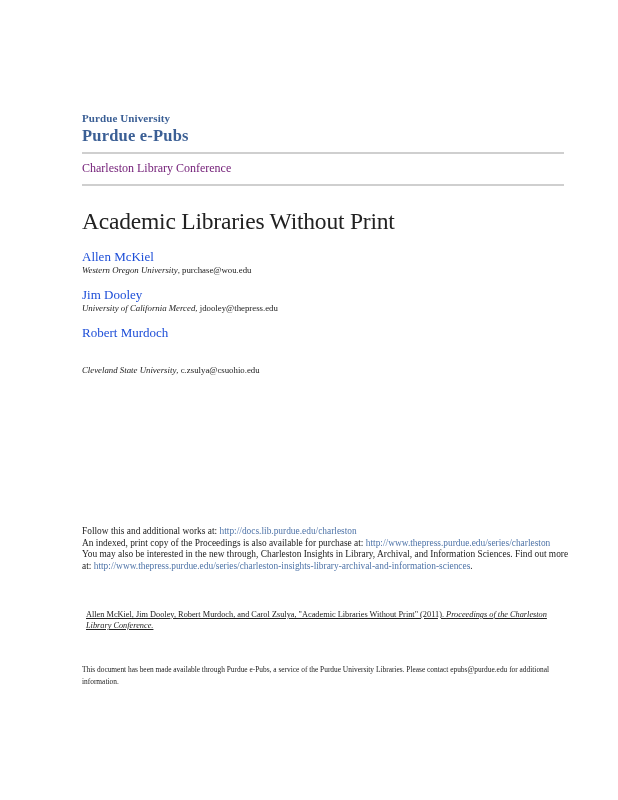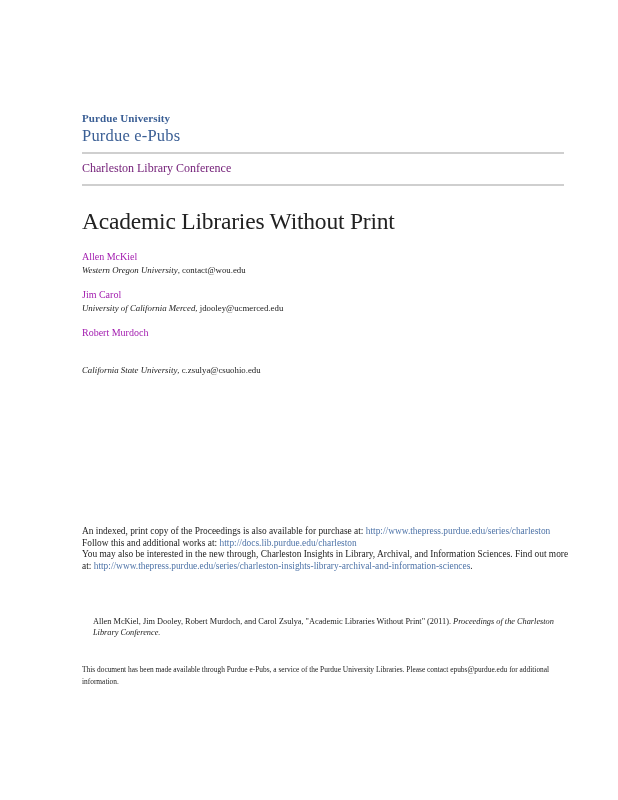--- a/index.html
+++ b/index.html
@@ -25,21 +25,21 @@
     .inst {
       top: 112px;
       font-size: 11px;
       font-weight: bold;
       color: #3b5f95;
       letter-spacing: 0.1px;
     }
     .repo {
       top: 126px;
       font-size: 16.5px;
-      font-weight: normal;
+      font-weight: bold;
       color: #3b5f95;
       letter-spacing: 0.2px;
     }
     .rule {
       height: 1.5px;
       background: #cfcfcf;
       width: 482px;
     }
     .rule1 { top: 152px; }
     .rule2 { top: 184px; }
@@ -50,22 +50,22 @@
     }
     .title {
       top: 208px;
       font-size: 23.5px;
       color: #222;
       letter-spacing: -0.2px;
       white-space: nowrap;
     }
     .author { left: 0; }
     .author .name {
-      font-size: 10px;
-      color: #a21caf;
+      font-size: 13px;
+      color: #1d4ed8;
       line-height: 15px;
       display: block;
     }
     .author .aff {
       font-size: 8.8px;
       color: #222;
       line-height: 13px;
       display: block;
       white-space: nowrap;
     }
@@ -83,21 +83,21 @@
       color: #222;
     }
     .follow p { margin: 0; }
     .cite {
       top: 605px;
       width: 490px;
       font-size: 8.3px;
       line-height: 11px;
       color: #222;
     }
-    .cite p { margin: 11px; }
+    .cite p { margin: 4px; text-decoration: underline; }
     .notice {
       top: 664px;
       width: 490px;
       font-size: 7.4px;
       line-height: 12px;
       color: #222;
     }
     .notice p { margin: 0; }
   </style>
 </head>
@@ -109,39 +109,39 @@
   <div class="abs repo">Purdue e-Pubs</div>
 
   <div class="abs rule rule1"></div>
   <div class="abs series">Charleston Library Conference</div>
   <div class="abs rule rule2"></div>
 
   <div class="abs title">Academic Libraries Without Print</div>
 
   <div class="abs author a1">
     <span class="name">Allen McKiel</span>
-    <span class="aff"><i>Western Oregon University</i>, <span>contact@wou.edu</span></span>
+    <span class="aff"><i>Western Oregon University</i>, <span>purchase@wou.edu</span></span>
   </div>
 
   <div class="abs author a2">
-    <span class="name">Jim Carol</span>
-    <span class="aff"><i>University of California Merced</i>, <span>jdooley@ucmerced.edu</span></span>
+    <span class="name">Jim Dooley</span>
+    <span class="aff"><i>University of California Merced</i>, <span>jdooley@thepress.edu</span></span>
   </div>
 
   <div class="abs author a3">
     <span class="name">Robert Murdoch</span>
   </div>
 
   <div class="abs author a4">
-    <span class="aff"><i>California State University</i>, <span>c.zsulya@csuohio.edu</span></span>
+    <span class="aff"><i>Cleveland State University</i>, <span>c.zsulya@csuohio.edu</span></span>
   </div>
 
   <div class="abs follow">
+    <p><span>Follow this and additional works at: </span><span class="link">http://docs.lib.purdue.edu/charleston</span></p>
     <p><span>An indexed, print copy of the Proceedings is also available for purchase at: </span><span class="link">http://www.thepress.purdue.edu/series/charleston</span></p>
-    <p><span>Follow this and additional works at: </span><span class="link">http://docs.lib.purdue.edu/charleston</span></p>
     <p><span>You may also be interested in the new through, Charleston Insights in Library, Archival, and Information Sciences. Find out more at: </span><span class="link">http://www.thepress.purdue.edu/series/charleston-insights-library-archival-and-information-sciences</span><span>.</span></p>
   </div>
 
   <div class="abs cite">
     <p><span>Allen McKiel, Jim Dooley, Robert Murdoch, and Carol Zsulya, "Academic Libraries Without Print" (2011). </span><i>Proceedings of the Charleston Library Conference.</i></p>
   </div>
 
   <div class="abs notice">
     <p>This document has been made available through Purdue e-Pubs, a service of the Purdue University Libraries. Please contact epubs@purdue.edu for additional information.</p>
   </div>

